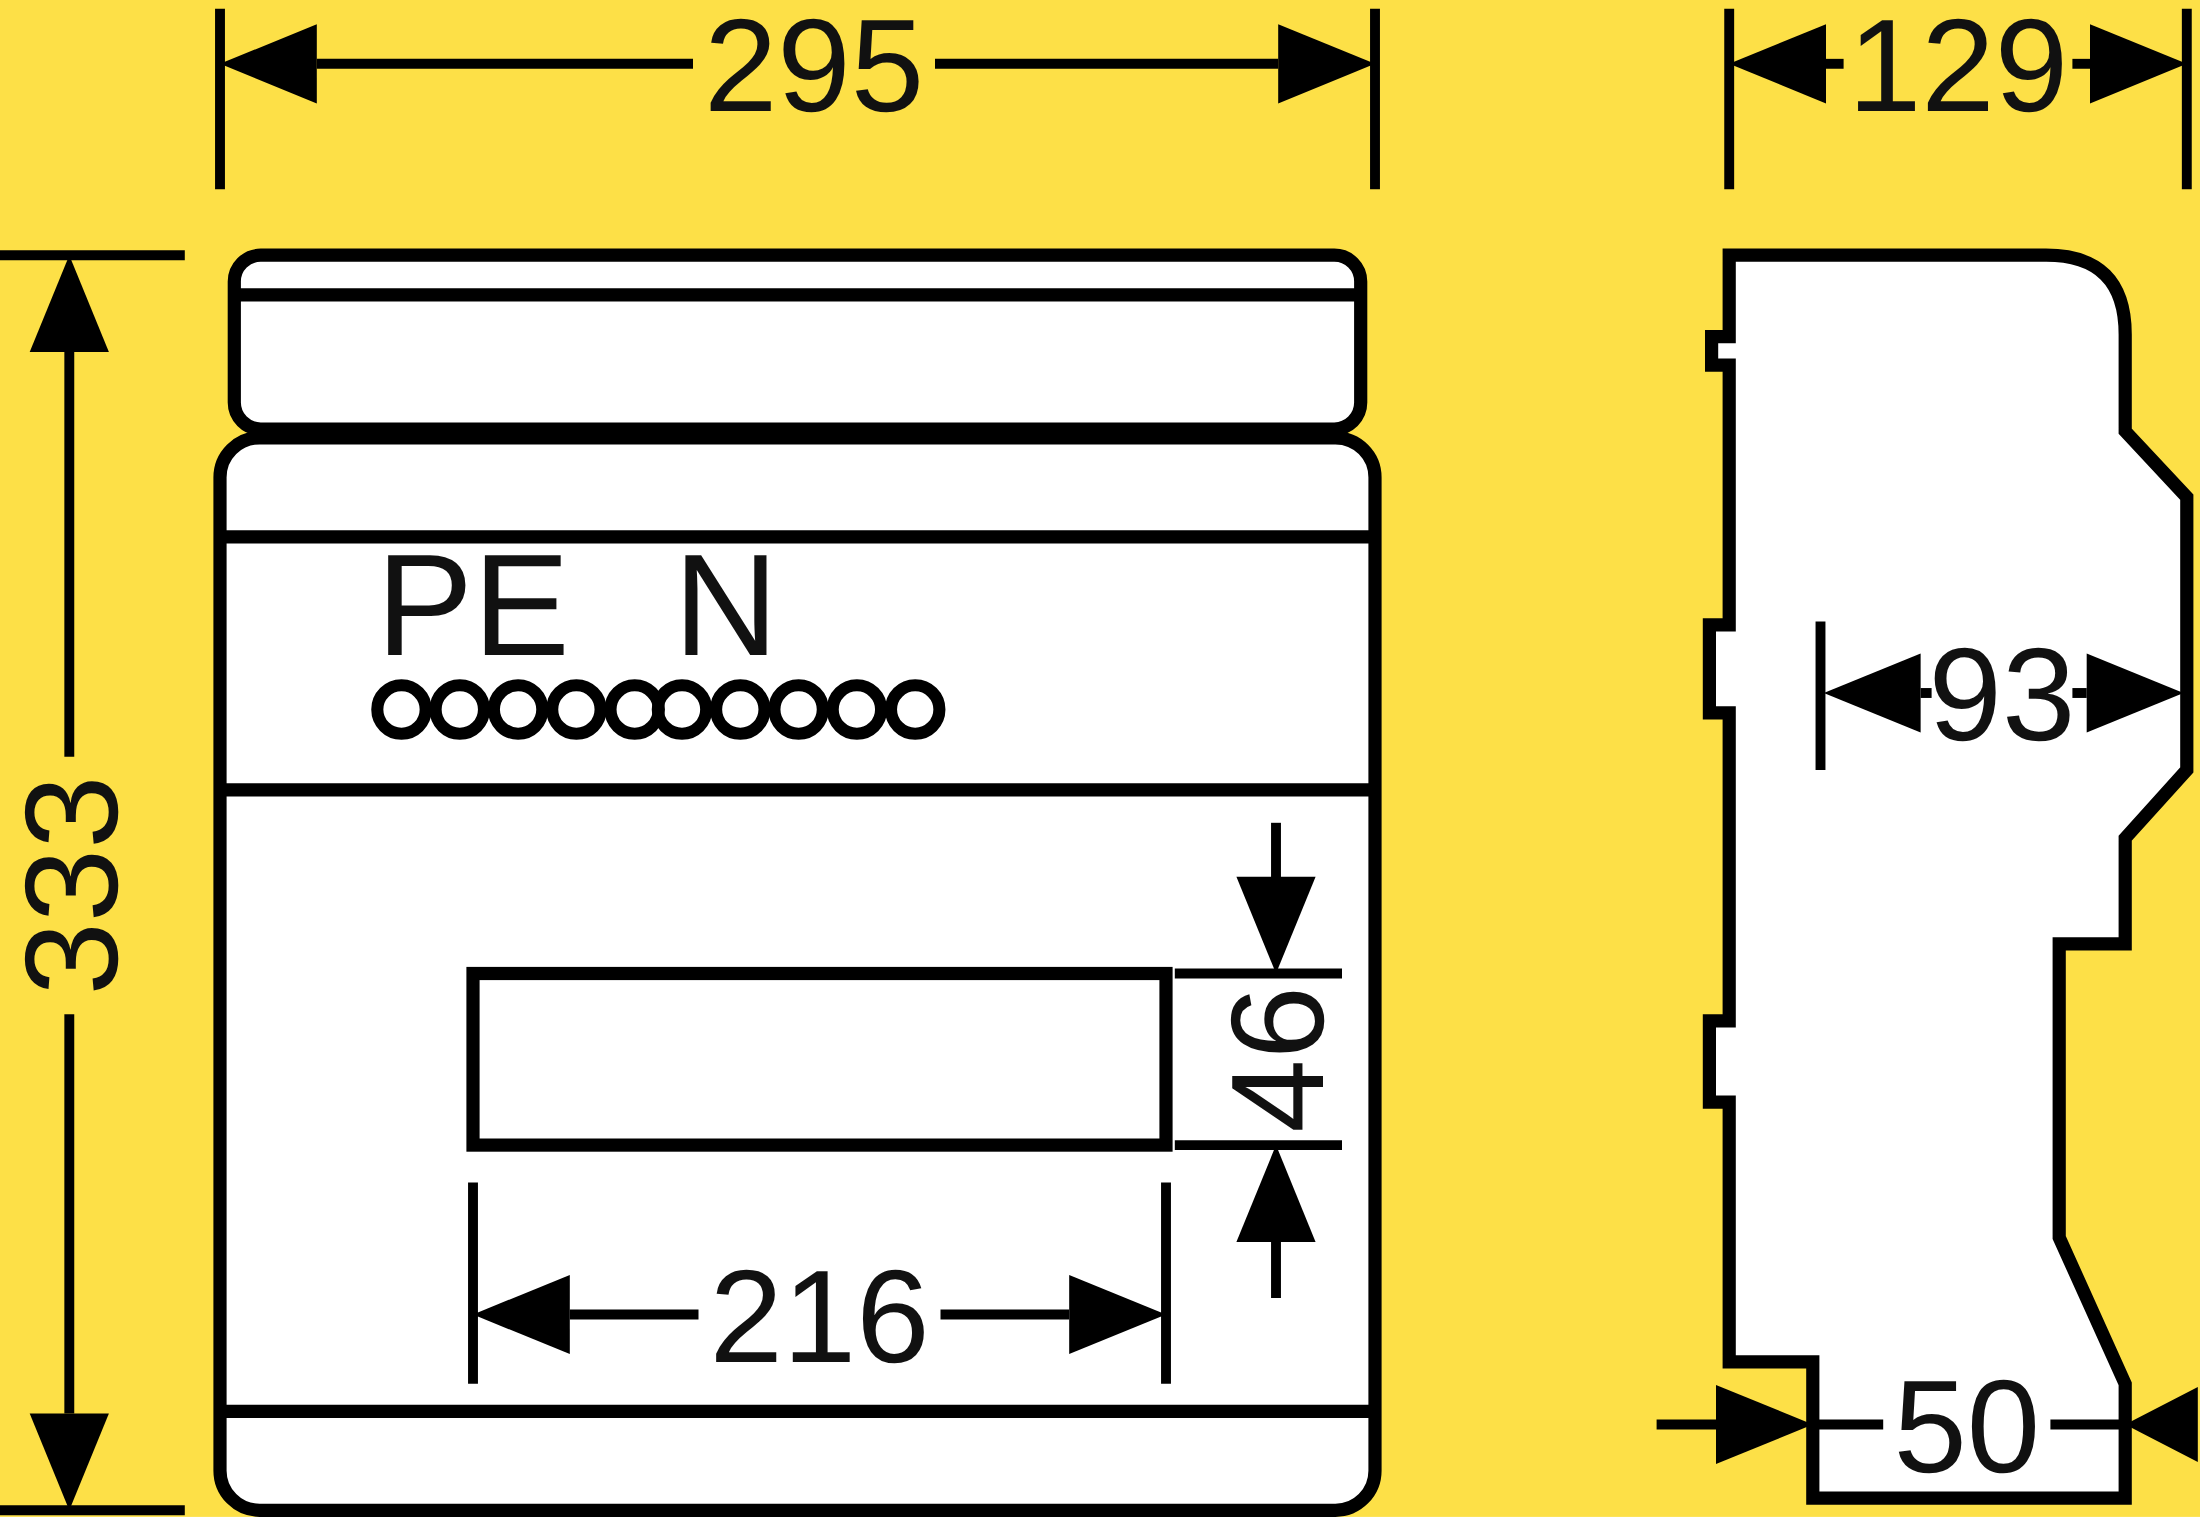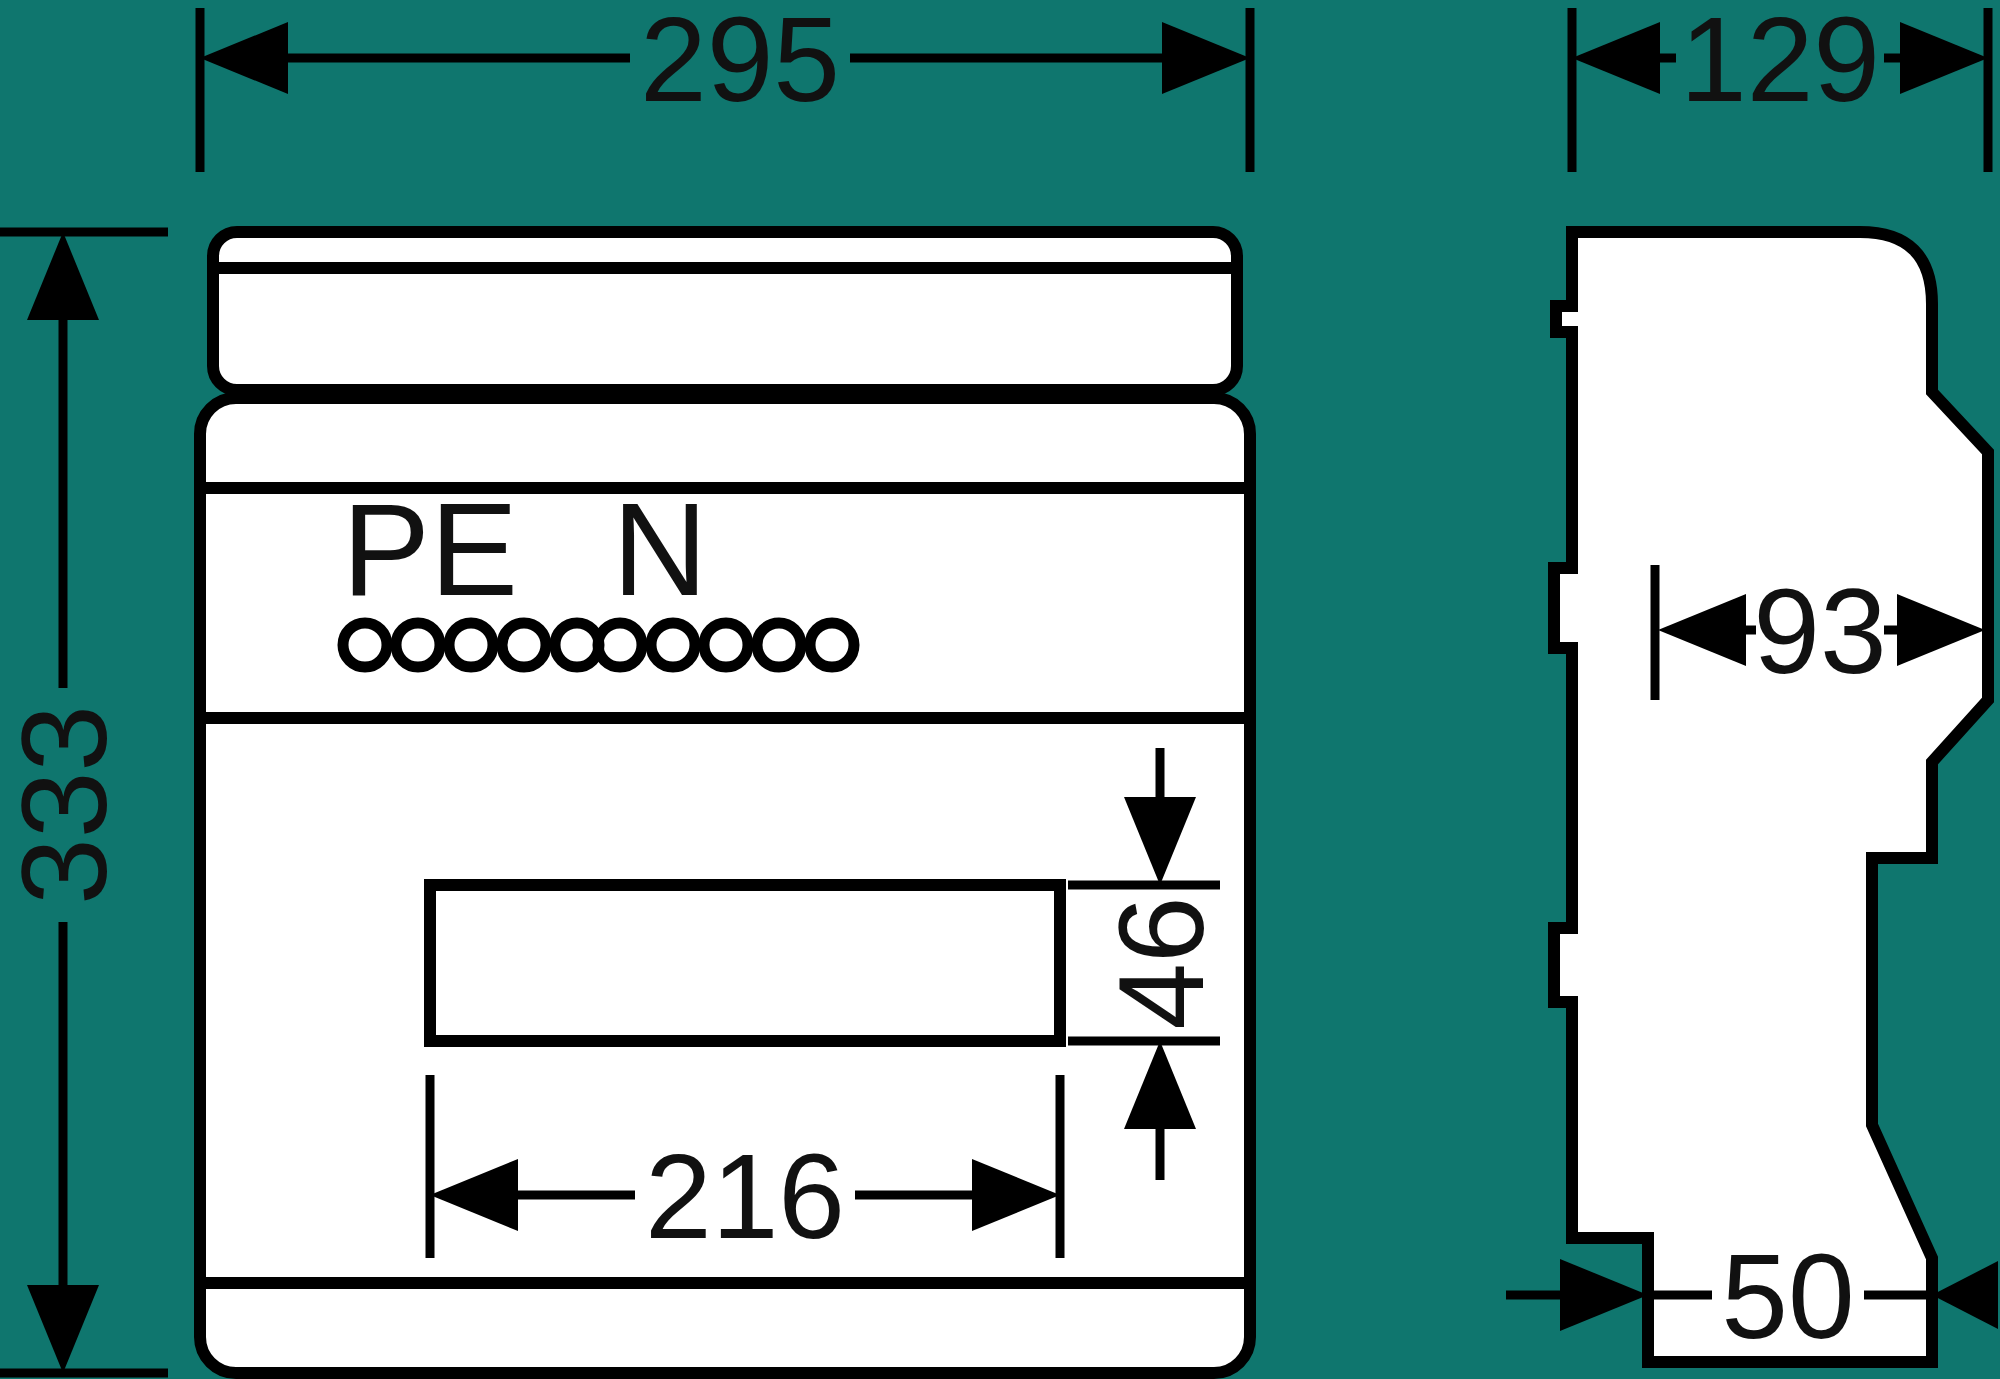--- a/index.html
+++ b/index.html
@@ -1,16 +1,16 @@
 <!DOCTYPE html>
 <html><head>
 <meta charset="utf-8">
 <style>
   html,body{margin:0;padding:0;background:#ffffff;}
-  .stage{position:relative;width:2000px;height:1379px;background:#0f766e;overflow:hidden;
+  .stage{position:relative;width:2000px;height:1379px;background:#fde047;overflow:hidden;
          font-family:"Liberation Sans","DejaVu Sans",sans-serif;}
   svg{display:block;}
   .outline-fill{fill:#ffffff;stroke:#000000;stroke-width:12;stroke-linejoin:miter;}
   .innerline{fill:none;stroke:#000000;stroke-width:12;}
   .dimline{fill:none;stroke:#000000;stroke-width:9;}
   .extline{fill:none;stroke:#000000;stroke-width:9;}
   .arrow{fill:#000000;stroke:none;}
   .hole{fill:none;stroke:#000000;stroke-width:11;}
   .dimtext{fill:#111111;font-size:120px;}
   .termtext{fill:#111111;font-size:132px;}

